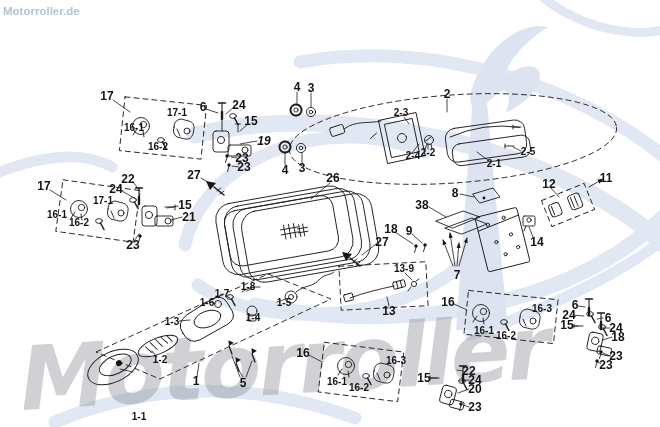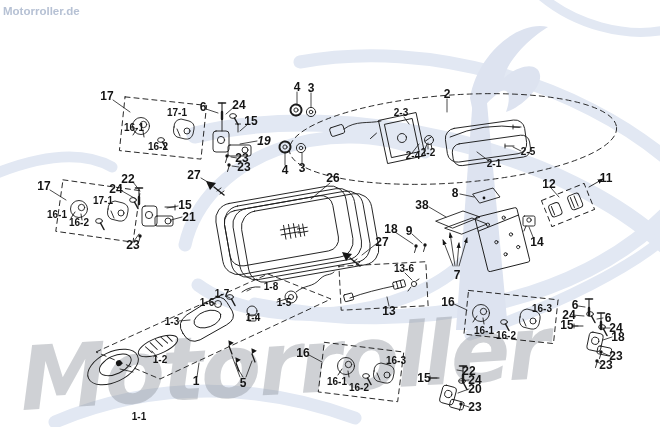--- a/index.html
+++ b/index.html
@@ -419,23 +419,23 @@
       <span class="callout" style="left: 133px; top: 245px;">23</span>
       <span class="callout" style="left: 455px; top: 193px;">8</span>
       <span class="callout" style="left: 422px; top: 205px;">38</span>
       <span class="callout" style="left: 549px; top: 184px; text-align: right;">12</span>
       <span class="callout" style="left: 606px; top: 178px;">11</span>
       <span class="callout" style="left: 533px; top: 242px; padding-left: 8px;">14</span>
       <span class="callout" style="left: 391px; top: 229px;">18</span>
       <span class="callout" style="left: 409px; top: 231px;">9</span>
       <span class="callout" style="left: 382px; top: 242px;">27</span>
       <span class="callout" style="left: 457px; top: 275px;">7</span>
-      <span class="callout sub" style="left: 404px; top: 269px;">13-6</span>
+      <span class="callout sub" style="left: 404px; top: 269px;">13-9</span>
       <span class="callout" style="left: 389px; top: 311px;">13</span>
-      <span class="callout sub" style="left: 271px; top: 287px;">1-8</span>
+      <span class="callout sub" style="left: 248px; top: 287px;">1-8</span>
       <span class="callout sub" style="left: 222px; top: 294px;">1-7</span>
       <span class="callout sub" style="left: 207px; top: 303px; text-align: center;">1-6</span>
       <span class="callout sub" style="left: 284px; top: 303px;">1-5</span>
       <span class="callout sub" style="left: 253px; top: 318px;">1-4</span>
       <span class="callout sub" style="left: 172px; top: 322px;">1-3</span>
       <span class="callout sub" style="left: 160px; top: 360px;">1-2</span>
       <span class="callout sub" style="left: 139px; top: 373px; margin-top: 44px;">1-1</span>
       <span class="callout" style="left: 196px; top: 381px;">1</span>
       <span class="callout" style="left: 243px; top: 383px;">5</span>
       <span class="callout" style="left: 303px; top: 353px;">16</span>

